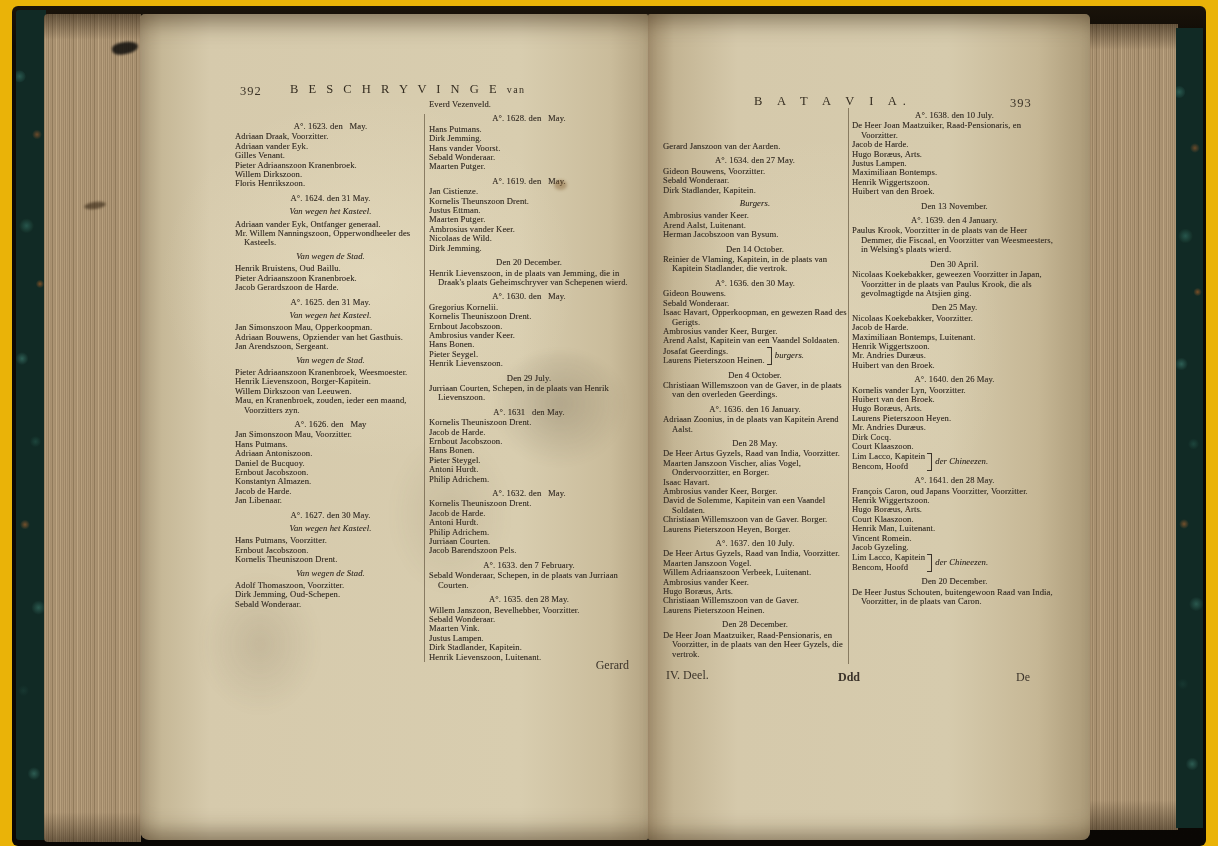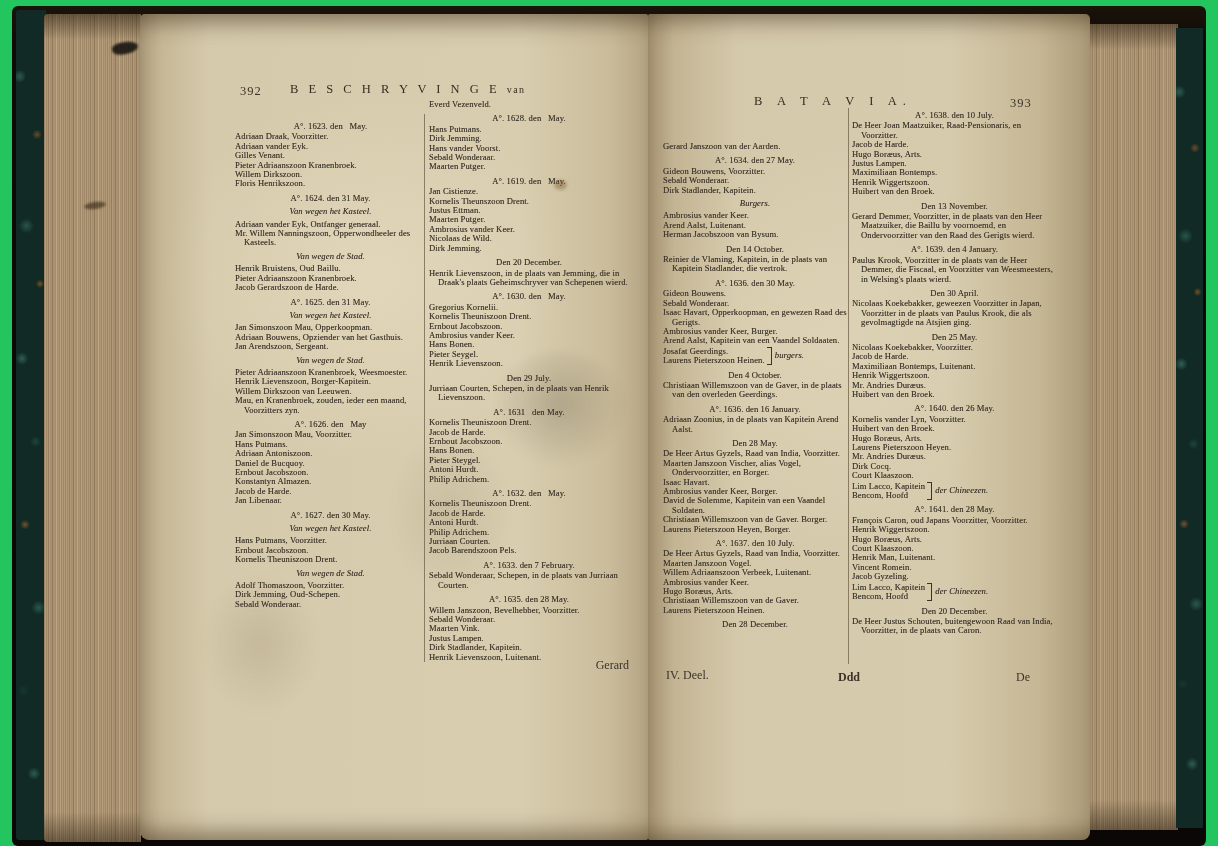--- a/index.html
+++ b/index.html
@@ -1,16 +1,16 @@
 <!DOCTYPE html>
 <html><head>
 <meta charset="utf-8">
 <style>
   html,body{margin:0;padding:0;background:#000;}
-  .scene{position:relative;width:1218px;height:846px;background:#22c55e;overflow:hidden;
+  .scene{position:relative;width:1218px;height:846px;background:#eab308;overflow:hidden;
          font-family:"Liberation Serif","DejaVu Serif",serif;}
   .backdrop{position:absolute;left:12px;top:6px;width:1194px;height:840px;background:
     linear-gradient(180deg,#1a130a 0,#0e0a05 40px,#0a0704 100%);border-radius:6px;}
   
   .marble{position:absolute;background:
     radial-gradient(circle 9px at 12% 8%,#2a5a50 0,#16352f 60%,transparent 70%),
     radial-gradient(circle 7px at 70% 15%,#6b4a2a 0,transparent 70%),
     radial-gradient(circle 10px at 35% 26%,#27564c 0,#143029 65%,transparent 75%),
     radial-gradient(circle 6px at 80% 33%,#7a4e26 0,transparent 70%),
     radial-gradient(circle 9px at 20% 42%,#2e5f55 0,transparent 72%),
@@ -255,33 +255,33 @@
         <div class="name-line">Laurens Pieterszoon Heyen, Borger.</div>
         <div class="heading">A°. 1637. den 10 July.</div>
         <div class="para">De Heer Artus Gyzels, Raad van India, Voorzitter.</div>
         <div class="name-line">Maarten Janszoon Vogel.</div>
         <div class="para">Willem Adriaanszoon Verbeek, Luitenant.</div>
         <div class="name-line">Ambrosius vander Keer.</div>
         <div class="name-line">Hugo Boræus, Arts.</div>
         <div class="name-line">Christiaan Willemszoon van de Gaver.</div>
         <div class="name-line">Laurens Pieterszoon Heinen.</div>
         <div class="heading">Den 28 December.</div>
+        <div class="para">De Heer Joan Maatzuiker, Raad-Pensionaris, en Voorzitter, in de plaats van den Heer Gyzels, die vertrok.</div>
       </div>
     <div class="divider rp-divider"></div>
     <div class="col rp-col2">
         <div class="heading">A°. 1638. den 10 July.</div>
         <div class="para">De Heer Joan Maatzuiker, Raad-Pensionaris, en Voorzitter.</div>
         <div class="name-line">Jacob de Harde.</div>
         <div class="name-line">Hugo Boræus, Arts.</div>
         <div class="name-line">Justus Lampen.</div>
         <div class="name-line">Maximiliaan Bontemps.</div>
         <div class="name-line">Henrik Wiggertszoon.</div>
         <div class="name-line">Huibert van den Broek.</div>
         <div class="heading">Den 13 November.</div>
-        <div class="para">Gerard Demmer, Voorzitter, in de plaats van den Heer Maatzuiker, die Baillu by voornoemd, en Ondervoorzitter van den Raad des Gerigts wierd.</div>
         <div class="heading">A°. 1639. den 4 January.</div>
         <div class="para">Paulus Krook, Voorzitter in de plaats van de Heer Demmer, die Fiscaal, en Voorzitter van Weesmeesters, in Welsing's plaats wierd.</div>
         <div class="heading">Den 30 April.</div>
         <div class="para">Nicolaas Koekebakker, geweezen Voorzitter in Japan, Voorzitter in de plaats van Paulus Krook, die als gevolmagtigde na Atsjien ging.</div>
         <div class="heading">Den 25 May.</div>
         <div class="name-line">Nicolaas Koekebakker, Voorzitter.</div>
         <div class="name-line">Jacob de Harde.</div>
         <div class="name-line">Maximiliaan Bontemps, Luitenant.</div>
         <div class="name-line">Henrik Wiggertszoon.</div>
         <div class="name-line">Mr. Andries Duræus.</div>

